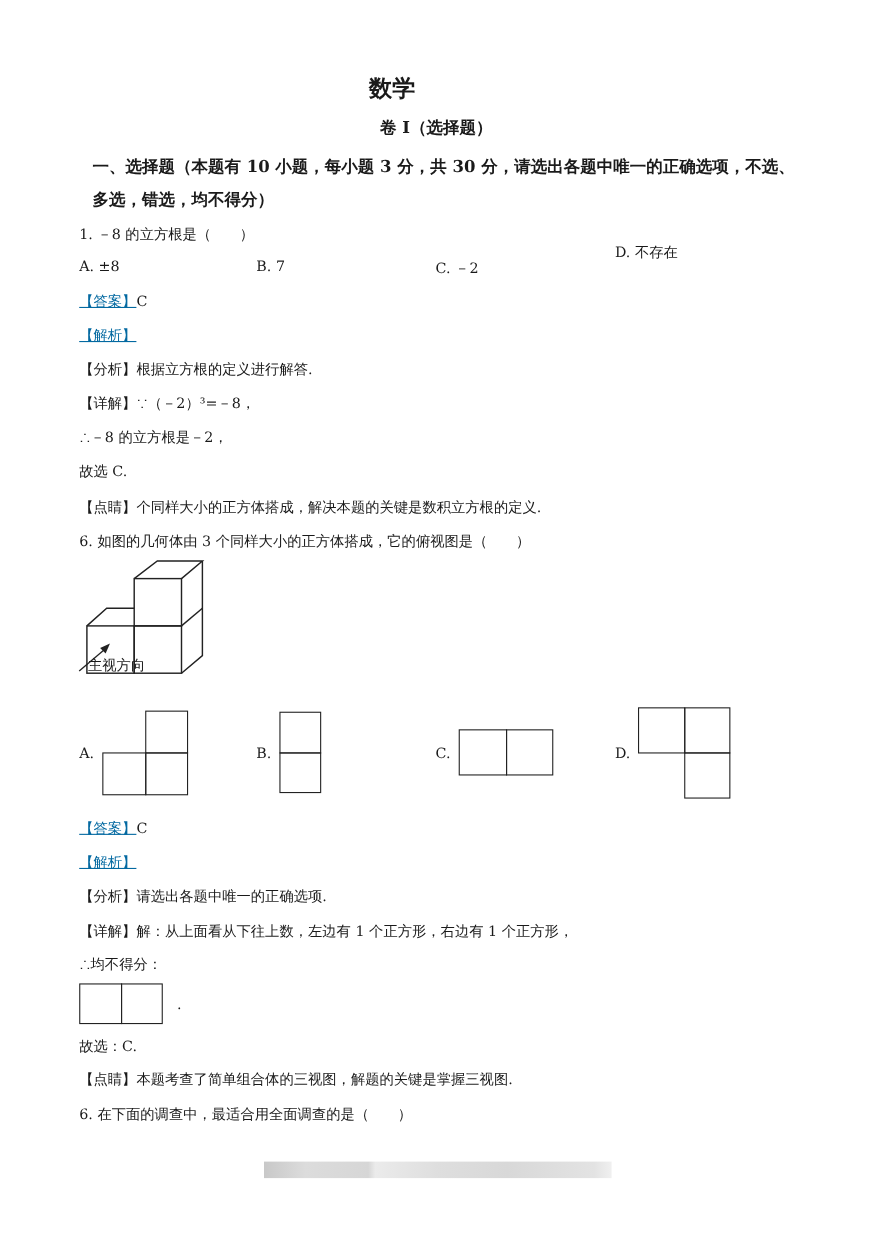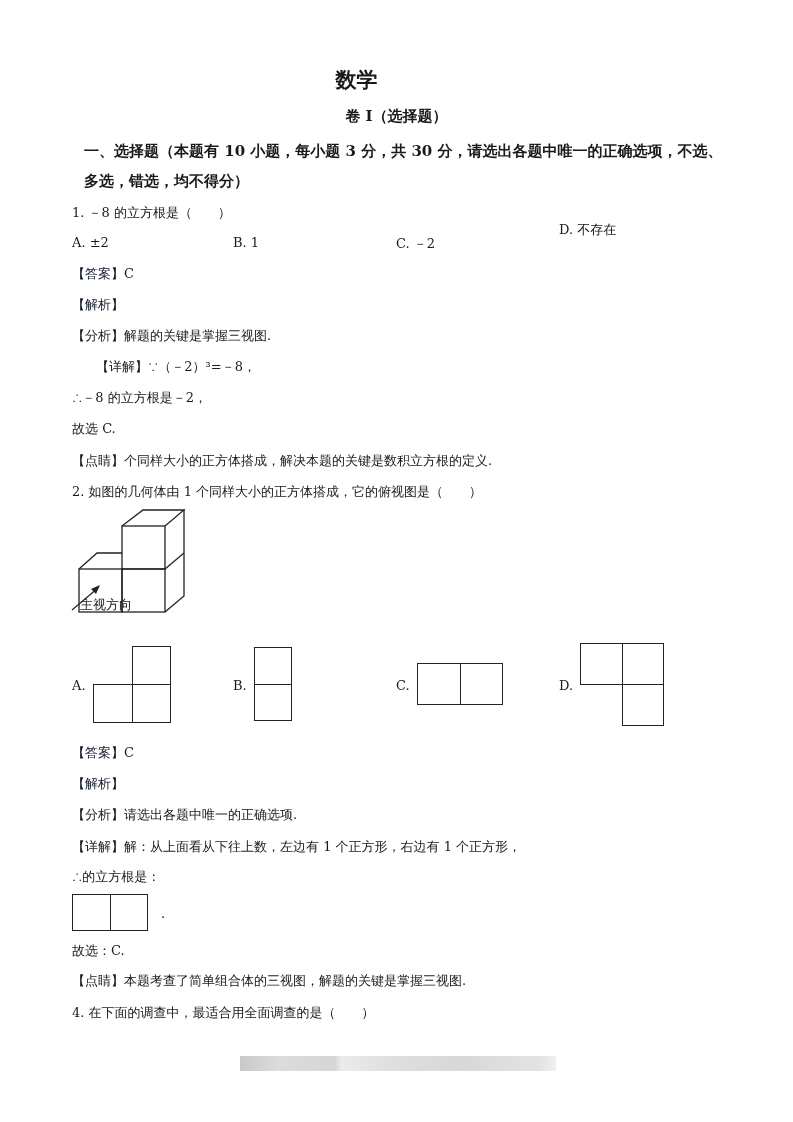--- a/index.html
+++ b/index.html
@@ -3,58 +3,58 @@
 <meta charset="utf-8">
 <style>
   html, body { margin: 0; padding: 0; background: #ffffff; }
   body { width: 793px; height: 1122px; position: relative; overflow: hidden;
          font-family: "DejaVu Serif", "Liberation Serif", serif; color: #1a1a1a; }
   .abs { position: absolute; white-space: nowrap; }
   .title { left: 0; width: 713px; top: 66px; text-align: center; font-size: 21px; font-weight: bold; }
   .subtitle { left: 0; width: 793px; top: 107px; text-align: center; font-size: 15px; font-weight: bold; }
   .section { left: 84px; font-size: 15px; font-weight: bold; }
   .line { left: 72px; font-size: 13px; text-align: right; }
-  .blue { color: #0f172a; }
+  .blue { color: #0369a1; text-decoration: underline; }
   .fig { position: absolute; }
   .box { position: absolute; border: 1.5px solid #222; box-sizing: border-box; }
   .opt-label { position: absolute; font-size: 13px; }
   .watermark { position: absolute; left: 240px; top: 1056px; width: 316px; height: 15px;
     background: linear-gradient(90deg,#c8c8c8 0%,#dcdcdc 12%,#d6d6d6 30%,#ebebeb 32%,#dedede 50%,#d8d8d8 70%,#e3e3e3 95%,#f0f0f0 100%); }
 </style>
 </head>
 <body>
 
 <div class="abs title">数学</div>
 <div class="abs subtitle">卷 I（选择题）</div>
 <div class="abs section" style="top:142px;">一、选择题（本题有 10 小题，每小题 3 分，共 30 分，请选出各题中唯一的正确选项，不选、</div>
 <div class="abs section" style="top:172px;">多选，错选，均不得分）</div>
 
 <div class="abs line" style="top:204px;">1. －8 的立方根是（　　）</div>
-<div class="abs line" style="top:235px; left:72px;">A. ±2</div>
-<div class="abs line" style="top:235px; left:233px;">B. 1</div>
+<div class="abs line" style="top:235px; left:72px;">A. ±8</div>
+<div class="abs line" style="top:235px; left:233px;">B. 7</div>
 <div class="abs line" style="top:235px; left:396px;">C. －2</div>
 <div class="abs line" style="top:221px; left:559px;">D. 不存在</div>
 
 <div class="abs line" style="top:265px;">
   <span class="blue">【答案】</span><span>C</span>
 </div>
 <div class="abs line blue" style="top:296px;">【解析】</div>
 <div class="abs line" style="top:327px;">
-  <span>【分析】</span><span>解题的关键是掌握三视图.</span>
+  <span>【分析】</span><span>根据立方根的定义进行解答.</span>
 </div>
-<div class="abs line" style="top:358px;margin-left:24px;">
+<div class="abs line" style="top:358px;">
   <span>【详解】</span><span>∵（－2）³=－8，</span>
 </div>
 <div class="abs line" style="top:389px;">∴－8 的立方根是－2，</div>
 <div class="abs line" style="top:420px;">故选 C.</div>
 <div class="abs line" style="top:452px;">
   <span>【点睛】</span><span>个同样大小的正方体搭成，解决本题的关键是数积立方根的定义.</span>
 </div>
 
-<div class="abs line" style="top:483px;">2. 如图的几何体由 1 个同样大小的正方体搭成，它的俯视图是（　　）</div>
+<div class="abs line" style="top:483px;">6. 如图的几何体由 3 个同样大小的正方体搭成，它的俯视图是（　　）</div>
 
 <svg class="fig" style="left:60px; top:500px;" width="200" height="120">
   <g stroke="#222" stroke-width="1.3" fill="none">
 
     <rect x="19" y="69" width="43" height="43"></rect>
     <rect x="62" y="69" width="43" height="43"></rect>
     <rect x="62" y="26" width="43" height="43"></rect>
 
     <polyline points="62,26 83,10 124,10 105,26"></polyline>
 
@@ -99,28 +99,28 @@
 <div class="abs line" style="top:744px;">
   <span class="blue">【答案】</span><span>C</span>
 </div>
 <div class="abs line blue" style="top:775px;">【解析】</div>
 <div class="abs line" style="top:806px;">
   <span>【分析】</span><span>请选出各题中唯一的正确选项.</span>
 </div>
 <div class="abs line" style="top:838px;">
   <span>【详解】</span><span>解：从上面看从下往上数，左边有 1 个正方形，右边有 1 个正方形，</span>
 </div>
-<div class="abs line" style="top:868px;">∴的立方根是：</div>
+<div class="abs line" style="top:868px;">∴均不得分：</div>
 
 <div class="fig" style="left:72px; top:894px;">
   <div class="box" style="left:0; top:0; width:39px; height:37px;"></div>
   <div class="box" style="left:38px; top:0; width:38px; height:37px;"></div>
 </div>
 <div class="abs line" style="top:906px; left:161px;">.</div>
 
 <div class="abs line" style="top:942px;">故选：C.</div>
 <div class="abs line" style="top:972px;">
   <span>【点睛】</span><span>本题考查了简单组合体的三视图，解题的关键是掌握三视图.</span>
 </div>
 
-<div class="abs line" style="top:1004px;">4. 在下面的调查中，最适合用全面调查的是（　　）</div>
+<div class="abs line" style="top:1004px;">6. 在下面的调查中，最适合用全面调查的是（　　）</div>
 
 <div class="watermark"></div>
 
 </body></html>

